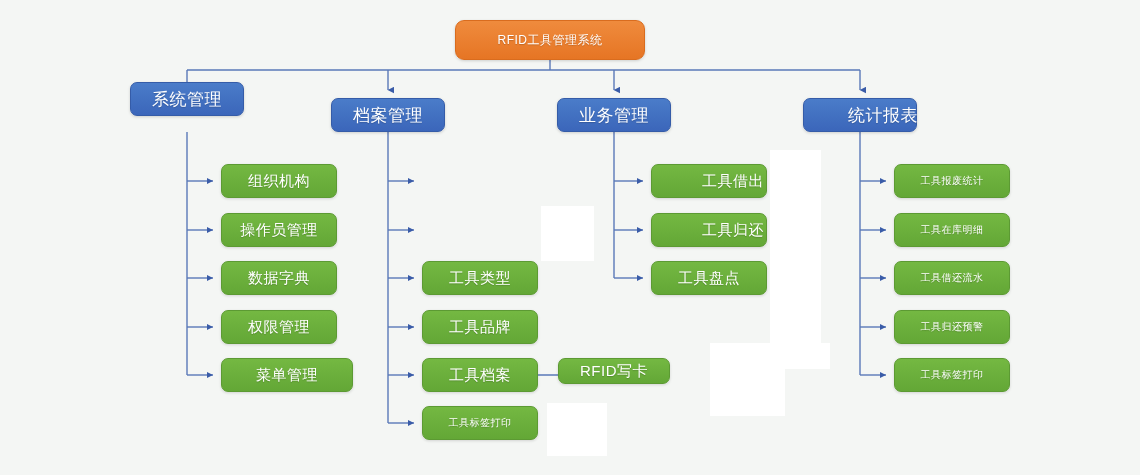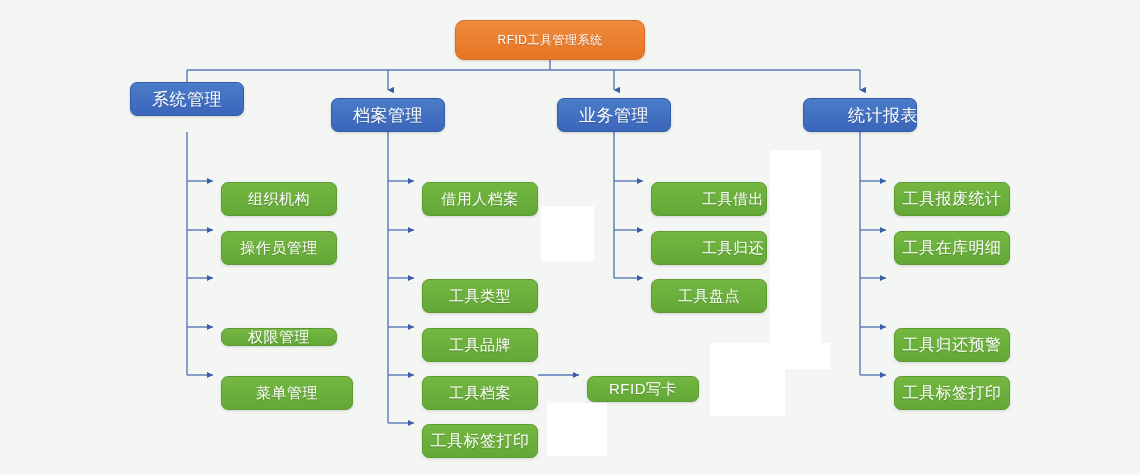--- a/index.html
+++ b/index.html
@@ -46,24 +46,23 @@
     background: linear-gradient(180deg, #4a7cc9 0%, #3b66ba 100%);
     border: 1px solid #355ca8;
     font-size: 17px;
     box-shadow: 0 1px 3px rgba(0,0,0,0.16);
   }
   .node.leaf {
     background: linear-gradient(180deg, #74b842 0%, #63a736 100%);
     border: 1px solid #5c9a33;
     font-size: 15px;
     box-shadow: 0 1px 3px rgba(0,0,0,0.14);
-    margin-top: 18px;
   }
   .node.leaf.small {
-    font-size: 16px;
+    font-size: 10px;
   }
   .occluder {
     position: absolute;
     background: #ffffff;
   }
 </style>
 </head>
 <body>
 
 <div id="canvas" style="background: rgb(244, 246, 244);">
@@ -121,39 +120,40 @@
 
   <div class="node root" style="left: 455px; top: 20px; width: 190px; height: 40px; color: rgb(255, 255, 255);">RFID工具管理系统</div>
 
   <div class="node branch" style="left: 130px; top: 82px; width: 114px; height: 34px; color: rgb(255, 255, 255);">系统管理</div>
   <div class="node branch" style="left: 331px; top: 98px; width: 114px; height: 34px; color: rgb(255, 255, 255);">档案管理</div>
   <div class="node branch" style="left: 557px; top: 98px; width: 114px; height: 34px; color: rgb(255, 255, 255);">业务管理</div>
   <div class="node branch" style="left: 803px; top: 98px; width: 114px; height: 34px; color: rgb(255, 255, 255); padding-left: 46px;">统计报表</div>
 
   <div class="node leaf" style="left: 221px; top: 164px; width: 116px; height: 34px; color: rgb(255, 255, 255);">组织机构</div>
   <div class="node leaf" style="left: 221px; top: 213px; width: 116px; height: 34px; color: rgb(255, 255, 255);">操作员管理</div>
-  <div class="node leaf" style="left: 221px; top: 310px; width: 116px; height: 18px; color: rgb(255, 255, 255);">权限管理</div>
+  <div class="node leaf" style="left: 221px; top: 261px; width: 116px; height: 34px; color: rgb(255, 255, 255);">数据字典</div>
+  <div class="node leaf" style="left: 221px; top: 310px; width: 116px; height: 34px; color: rgb(255, 255, 255);">权限管理</div>
   <div class="node leaf" style="left: 221px; top: 358px; width: 132px; height: 34px; color: rgb(255, 255, 255);">菜单管理</div>
 
-  <div class="node leaf" style="left: 422px; top: 164px; width: 116px; height: 34px; color: rgb(255, 255, 255);">借用人档案</div>
   <div class="node leaf" style="left: 422px; top: 261px; width: 116px; height: 34px; color: rgb(255, 255, 255);">工具类型</div>
   <div class="node leaf" style="left: 422px; top: 310px; width: 116px; height: 34px; color: rgb(255, 255, 255);">工具品牌</div>
   <div class="node leaf small" style="left: 422px; top: 406px; width: 116px; height: 34px; color: rgb(255, 255, 255);">工具标签打印</div>
   <div class="node leaf" style="left: 422px; top: 358px; width: 116px; height: 34px; color: rgb(255, 255, 255);">工具档案</div>
 
   <div class="node leaf" style="left: 651px; top: 164px; width: 116px; height: 34px; color: rgb(255, 255, 255); padding-left: 48px;">工具借出</div>
   <div class="node leaf" style="left: 651px; top: 213px; width: 116px; height: 34px; color: rgb(255, 255, 255); padding-left: 48px;">工具归还</div>
   <div class="node leaf" style="left: 651px; top: 261px; width: 116px; height: 34px; color: rgb(255, 255, 255);">工具盘点</div>
 
   <div class="node leaf small" style="left: 894px; top: 164px; width: 116px; height: 34px; color: rgb(255, 255, 255);">工具报废统计</div>
   <div class="node leaf small" style="left: 894px; top: 213px; width: 116px; height: 34px; color: rgb(255, 255, 255);">工具在库明细</div>
+  <div class="node leaf small" style="left: 894px; top: 261px; width: 116px; height: 34px; color: rgb(255, 255, 255);">工具借还流水</div>
   <div class="node leaf small" style="left: 894px; top: 310px; width: 116px; height: 34px; color: rgb(255, 255, 255);">工具归还预警</div>
   <div class="node leaf small" style="left: 894px; top: 358px; width: 116px; height: 34px; color: rgb(255, 255, 255);">工具标签打印</div>
 
-  <div class="node leaf" style="left: 587px; top: 358px; width: 112px; height: 26px; color: rgb(255, 255, 255);">RFID写卡</div>
+  <div class="node leaf" style="left: 558px; top: 358px; width: 112px; height: 26px; color: rgb(255, 255, 255);">RFID写卡</div>
 
   <div class="occluder" style="left: 541px; top: 206px; width: 53px; height: 55px;"></div>
   <div class="occluder" style="left: 770px; top: 150px; width: 51px; height: 205px;"></div>
   <div class="occluder" style="left: 710px; top: 343px; width: 75px; height: 73px;"></div>
   <div class="occluder" style="left: 547px; top: 403px; width: 60px; height: 53px;"></div>
   <div class="occluder" style="left: 785px; top: 343px; width: 45px; height: 26px;"></div>
 
 </div>
 
 </body></html>

